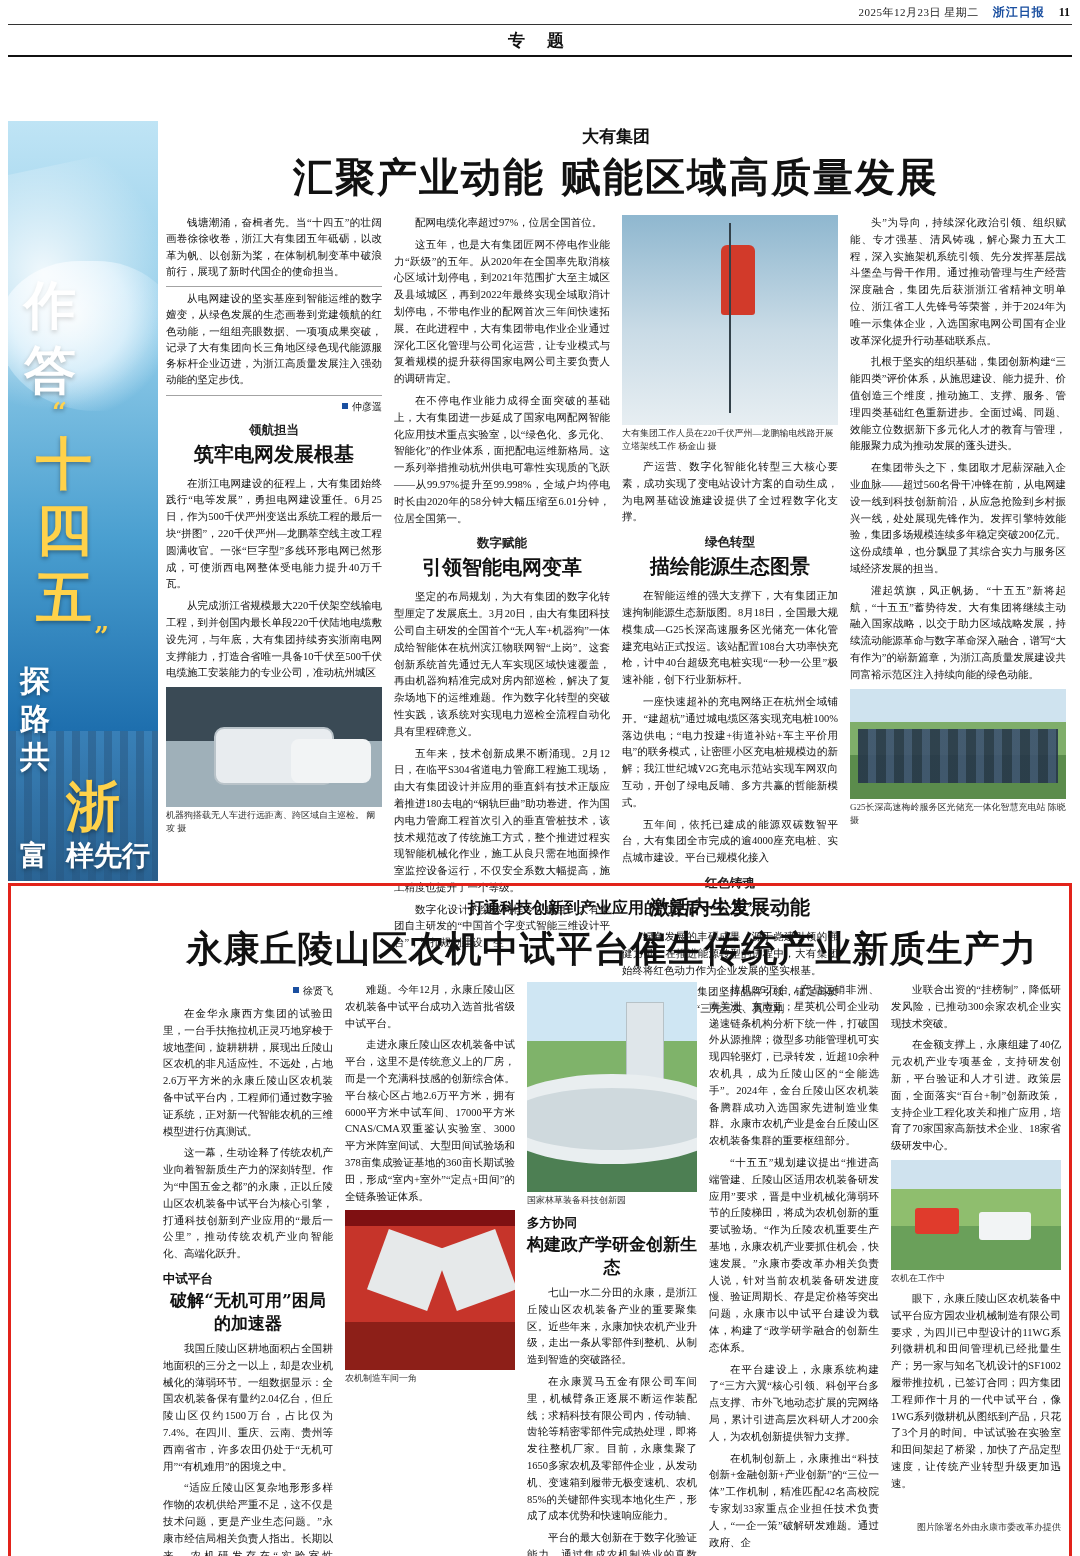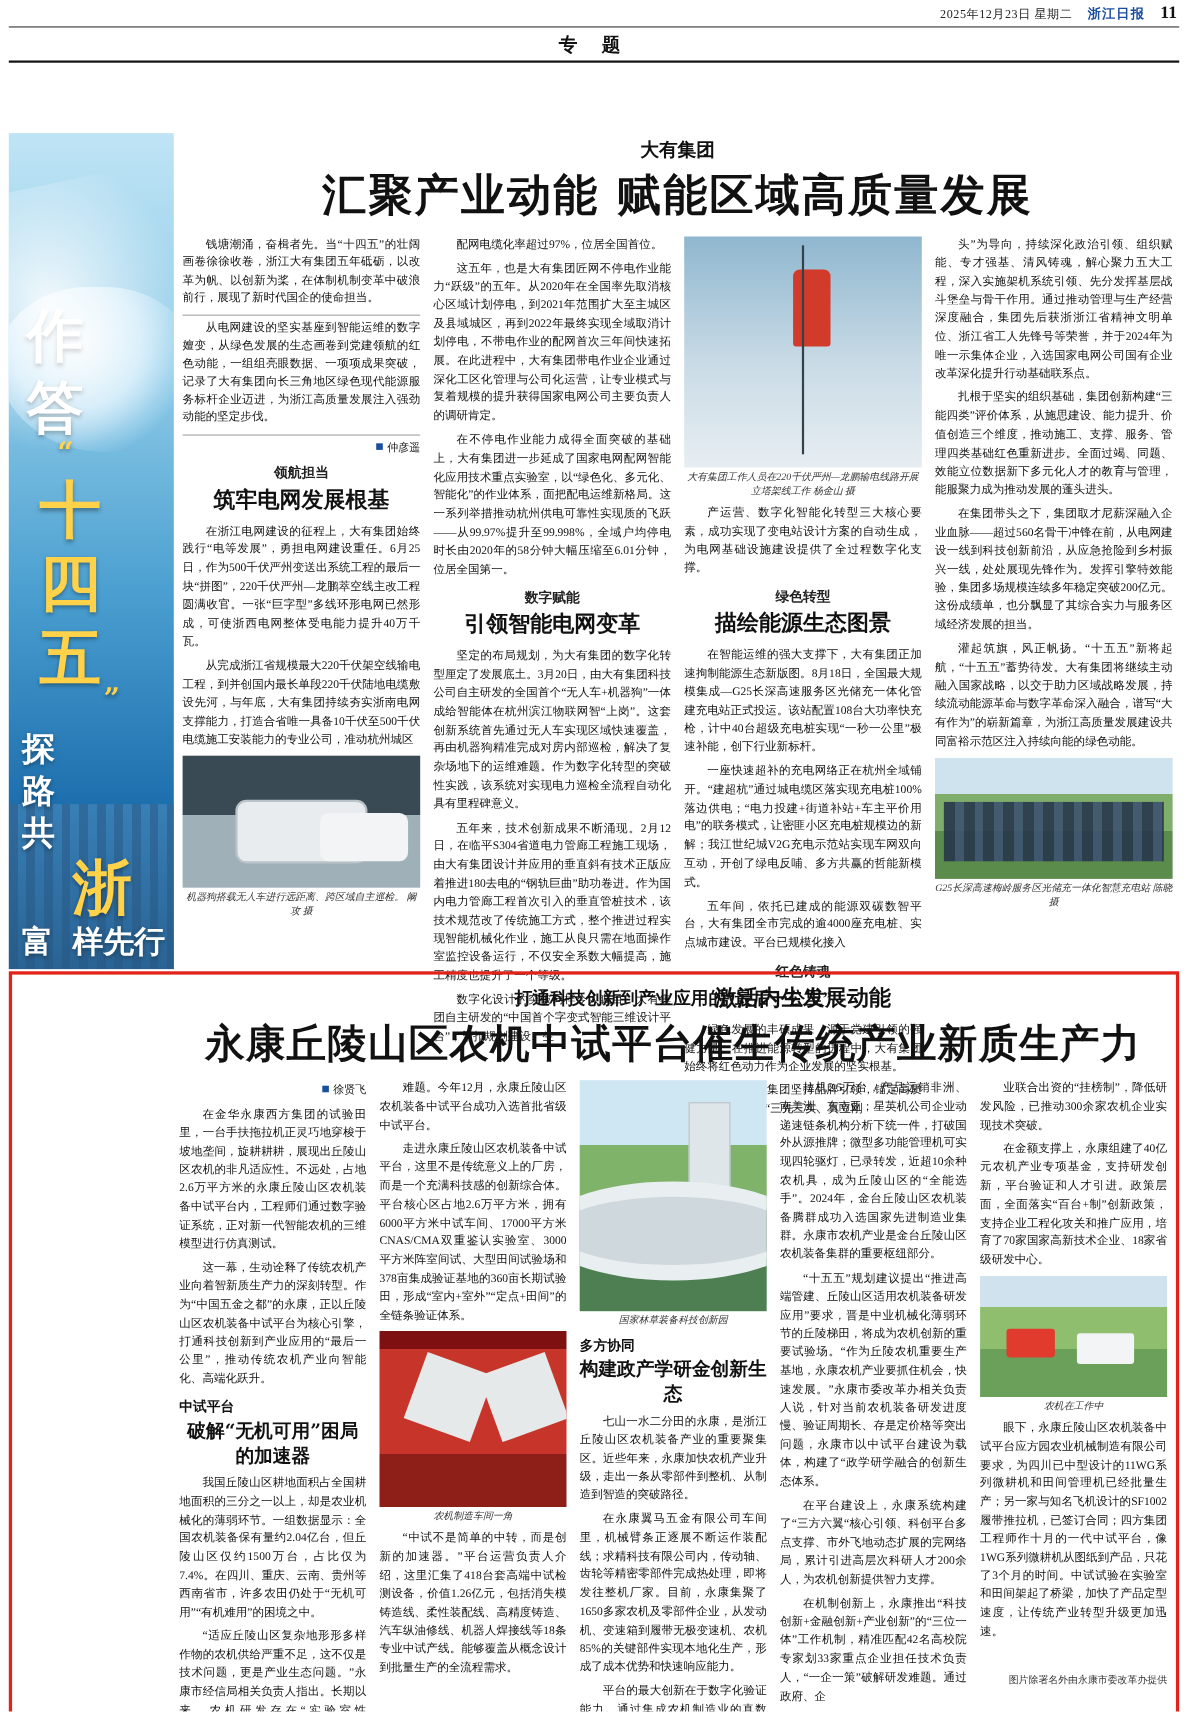--- a/index.html
+++ b/index.html
@@ -19,21 +19,21 @@
     padding:0 10px 0 0;
     font-size:11px; color:#222;
     gap:14px;
   }
   .masthead .date { letter-spacing:0.5px; }
   .masthead .paper {
     font-family:"DejaVu Serif", serif;
     color:#1a4fa0; font-weight:bold; font-size:12px;
     letter-spacing:1px;
   }
-  .masthead .pageno { font-weight:bold; font-size:16px; color:#111; }
+  .masthead .pageno { font-weight:bold; font-size:12px; color:#111; }
   .rule-top { border-top:1px solid #333; margin:0 8px; }
   .section-bar {
     display:flex; align-items:center; justify-content:center;
     height:30px; font-size:17px; font-weight:bold; letter-spacing:8px;
     font-family:"DejaVu Sans", sans-serif;
   }
   .rule-thick { border-top:2px solid #111; margin:0 8px 4px; }
 
   
   .page { position:relative; width:1080px; height:1500px; padding:0 8px; }
@@ -93,21 +93,21 @@
   .lead{
     font-size:10.5px; line-height:1.55; text-indent:2em; text-align:justify;
     border-bottom:1px solid #a3a3a3; padding-bottom:6px; margin-bottom:4px;
   }
   .byline{ font-size:10px; text-align:right; margin:2px 0 8px; }
   .byline .sq{ display:inline-block; width:6px;height:6px;background:#1a4fa0; margin-right:4px; vertical-align:1px;}
   .sub-kicker{ text-align:center; font-size:12.5px; font-weight:bold; margin:8px 0 2px; color:#222;}
   .sub-title{ text-align:center; font-size:20px; font-weight:bold; margin:0 0 8px; font-family:"DejaVu Serif",serif;}
   .para{ font-size:10.5px; line-height:1.6; text-indent:2em; text-align:justify; margin:0 0 5px; }
   .photo{ background:#cfd8de; position:relative; overflow:hidden; }
-  .cap{ font-size:9px; color:#333; text-align:center; margin:2px 0 6px;font-style:italic; }
+  .cap{ font-size:9px; color:#333; text-align:left; margin:2px 0 6px; }
 
   .ph-tower{
     height:210px;
     background:
       linear-gradient(180deg,#8fb7cf 0%, #c9dbe6 55%, #e7eef2 100%);
   }
   .ph-tower:after{
     content:""; position:absolute; left:50%; top:8px; width:2px; height:190px; background:#33414a;
     box-shadow:-40px 0 0 -1px #33414a, 40px 0 0 -1px #33414a;
     transform:translateX(-50%);
@@ -274,21 +274,20 @@
         </div>
 
         <div class="bc">
           <p class="para">难题。今年12月，永康丘陵山区农机装备中试平台成功入选首批省级中试平台。</p>
           <p class="para">走进永康丘陵山区农机装备中试平台，这里不是传统意义上的厂房，而是一个充满科技感的创新综合体。平台核心区占地2.6万平方米，拥有6000平方米中试车间、17000平方米CNAS/CMA双重鉴认实验室、3000平方米阵室间试、大型田间试验场和378亩集成验证基地的360亩长期试验田，形成“室内+室外”“定点+田间”的全链条验证体系。</p>
           <div class="photo ph-factory">
             <div class="arm"></div>
             <div class="arm2"></div>
           </div>
           <div class="cap">农机制造车间一角</div>
-          <p class="para">“中试不是简单的中转，而是创新的加速器。”平台运营负责人介绍，这里汇集了418台套高端中试检测设备，价值1.26亿元，包括消失模铸造线、柔性装配线、高精度铸造、汽车纵油修线、机器人焊接线等18条专业中试产线。能够覆盖从概念设计到批量生产的全流程需求。</p>
         </div>
 
         <div class="bc">
           <div class="photo ph-campus">
             <div class="tower"></div>
             <div class="ring"></div>
           </div>
           <div class="cap">国家林草装备科技创新园</div>
           <p class="para"></p>
           <div class="sec-t">多方协同</div>

